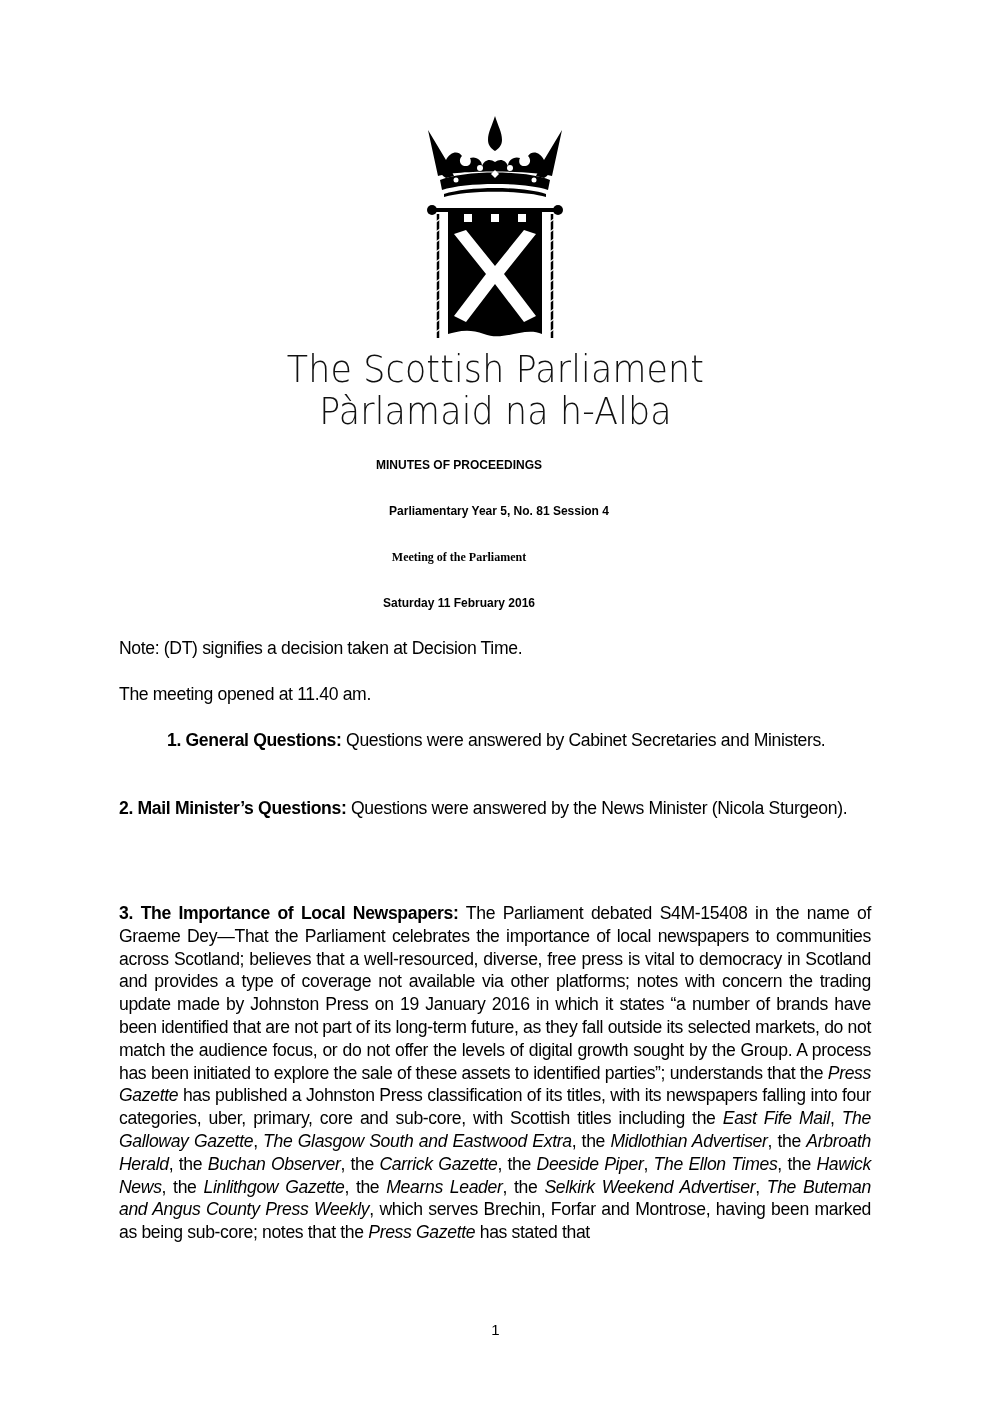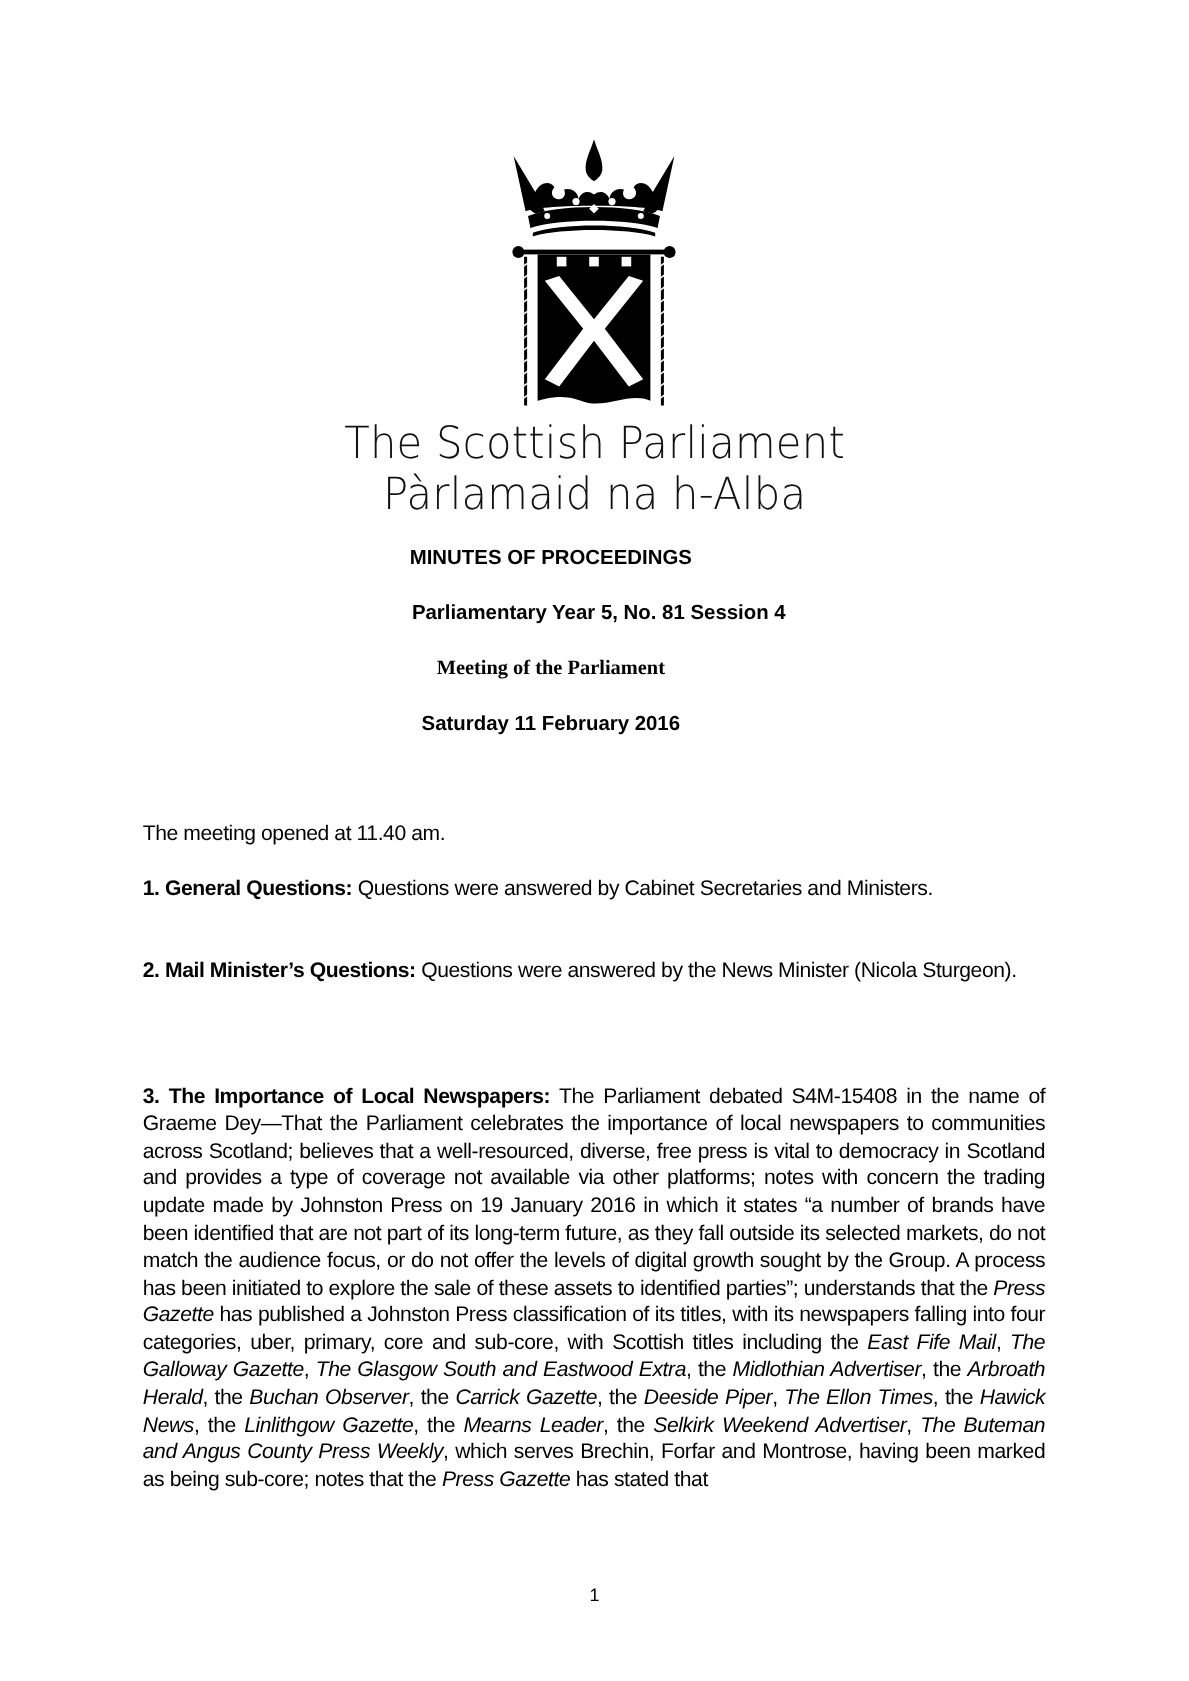--- a/index.html
+++ b/index.html
@@ -4,31 +4,31 @@
 <style>
   html, body { margin: 0; padding: 0; background: #ffffff; }
   body { width: 991px; height: 1401px; position: relative; overflow: hidden; color: #000; }
   .page { position: absolute; left: 0; top: 0; width: 991px; height: 1401px; }
   .logo { position: absolute; left: 424px; top: 116px; width: 142px; height: 226px; }
   .title-block { position: absolute; left: 0; width: 991px; text-align: center;
     font-family: "DejaVu Sans", sans-serif; font-weight: 300; color: #111; letter-spacing: 0.2px; }
   .t1 { top: 350px; font-size: 37px; line-height: 40px; transform: scaleX(0.94); }
   .t2 { top: 392px; font-size: 37px; line-height: 40px; transform: scaleX(0.94); }
   .hd { position: absolute; left: 0; width: 918px; text-align: center;
-    font-family: "Liberation Sans", sans-serif; font-weight: bold; font-size: 17px; line-height: 22px; }
+    font-family: "Liberation Sans", sans-serif; font-weight: bold; font-size: 12px; line-height: 22px; }
   .h1 { top: 454px; }
   .h2 { top: 500px; padding-left: 40px; }
   .h3 { top: 546px; font-family: Liberation Serif, serif; }
   .h4 { top: 592px; }
   .para { position: absolute; left: 119px; width: 752px;
     font-family: "Liberation Sans", sans-serif; font-size: 17.6px; line-height: 22.8px;
     text-align: justify; letter-spacing: -0.35px; word-spacing: 0px; }
   .p-note { top: 637px; }
   .p-open { top: 683px; }
-  .p-1 { top: 729px; }
+  .p-1 { top: 729px; margin-left: 48px; }
   .p-2 { top: 797px; }
   .p-3 { top: 902px; }
   .b { font-weight: bold; }
   .i { font-style: italic; }
   .pageno { position: absolute; left: 0; width: 991px; top: 1321px; text-align: center;
     font-family: "Liberation Sans", sans-serif; font-size: 15px; }
 </style>
 </head>
 <body>
 
@@ -99,20 +99,21 @@
   </svg>
 
   <div class="title-block t1">The Scottish Parliament</div>
   <div class="title-block t2">Pàrlamaid na h-Alba</div>
 
   <div class="hd h1">MINUTES OF PROCEEDINGS</div>
   <div class="hd h2">Parliamentary Year 5, No. 81 Session 4</div>
   <div class="hd h3">Meeting of the Parliament</div>
   <div class="hd h4">Saturday 11 February 2016</div>
 
+  <div class="para p-note">Note: (DT) signifies a decision taken at Decision Time.</div>
   <div class="para p-open">The meeting opened at 11.40 am.</div>
 
   <div class="para p-1">
     <span class="b">1.</span>
     <span class="b">General Questions:</span><span class="segs"><span> Questions were answered by Cabinet Secretaries and Ministers.</span></span>
   </div>
 
   <div class="para p-2">
     <span class="b">2.</span>
     <span class="b">Mail Minister’s Questions:</span><span class="segs"><span> Questions were answered by the News Minister (Nicola Sturgeon).</span></span>

